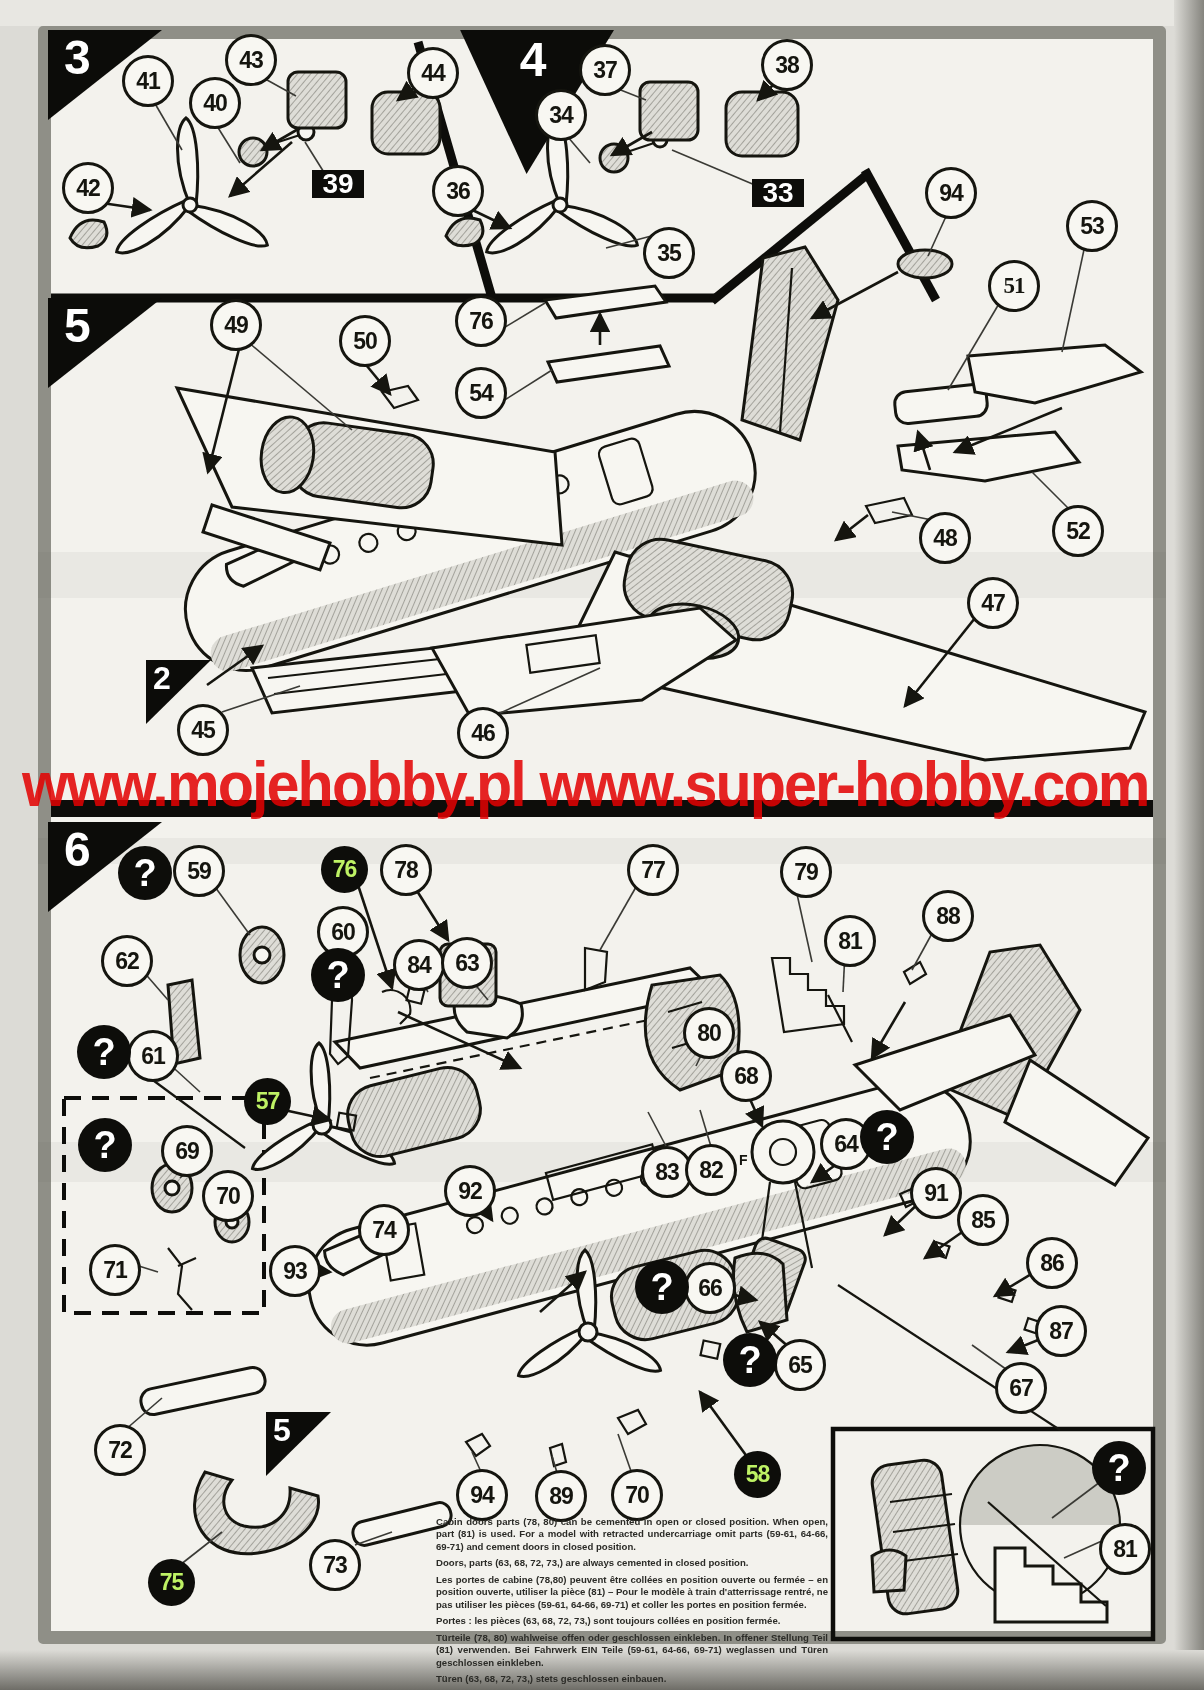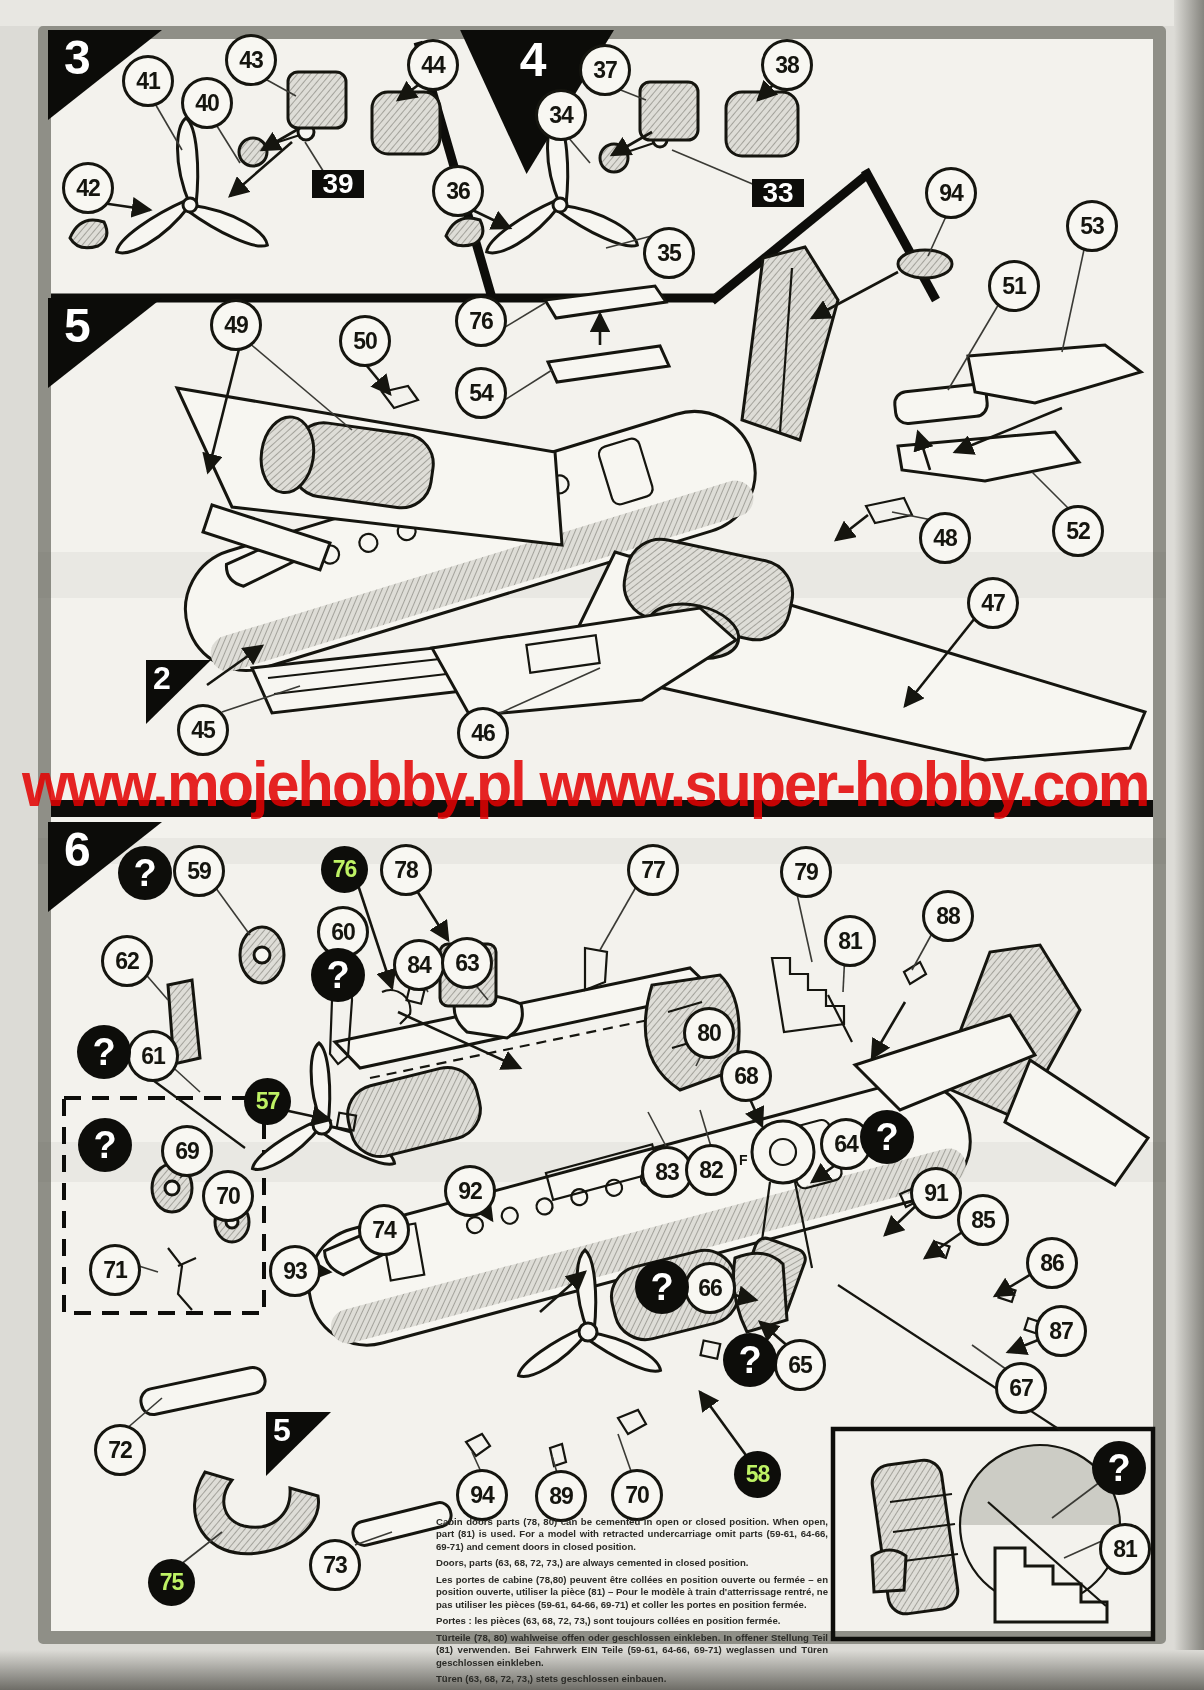--- a/index.html
+++ b/index.html
@@ -346,35 +346,35 @@
       <div class="co step-corner" style="left: 48px; top: 30px;">3</div>
       <div class="co step-down" style="left: 452px; top: 30px;">4</div>
       <div class="co step-corner" style="left: 48px; top: 298px;">5</div>
       <div class="co step-corner" style="left: 48px; top: 822px;">6</div>
       <div class="co step-ref" style="left: 146px; top: 660px;">2</div>
       <div class="co step-ref" style="left: 266px; top: 1412px;">5</div>
       <div class="co black-square" style="left: 335px; top: 196px;">39</div>
       <div class="co black-square" style="left: 775px; top: 205px;">33</div>
       <div class="co circle" style="left: 85px; top: 185px;">42</div>
       <div class="co circle" style="left: 145px; top: 78px;">41</div>
-      <div class="co circle" style="left: 204px; top: 100px;">40</div>
+      <div class="co circle" style="left: 212px; top: 100px;">40</div>
       <div class="co circle" style="left: 248px; top: 57px;">43</div>
-      <div class="co circle" style="left: 430px; top: 62px;">44</div>
+      <div class="co circle" style="left: 430px; top: 70px;">44</div>
       <div class="co circle" style="left: 455px; top: 188px;">36</div>
       <div class="co circle" style="left: 558px; top: 112px;">34</div>
       <div class="co circle" style="left: 602px; top: 67px;">37</div>
       <div class="co circle" style="left: 784px; top: 62px;">38</div>
       <div class="co circle" style="left: 666px; top: 250px;">35</div>
       <div class="co circle" style="left: 233px; top: 322px;">49</div>
       <div class="co circle" style="left: 362px; top: 338px;">50</div>
       <div class="co circle" style="left: 478px; top: 318px;">76</div>
       <div class="co circle" style="left: 478px; top: 390px;">54</div>
       <div class="co circle" style="left: 948px; top: 190px;">94</div>
       <div class="co circle" style="left: 1089px; top: 223px;">53</div>
-      <div class="co circle" style="left: 1011px; top: 283px;">51</div>
+      <div class="co circle" style="left: 1011px; top: 283px; font-family: Liberation Serif, serif;">51</div>
       <div class="co circle" style="left: 1075px; top: 528px;">52</div>
       <div class="co circle" style="left: 942px; top: 535px;">48</div>
       <div class="co circle" style="left: 990px; top: 600px;">47</div>
       <div class="co circle" style="left: 200px; top: 727px;">45</div>
       <div class="co circle" style="left: 480px; top: 730px;">46</div>
       <div class="co circle" style="left: 196px; top: 868px;">59</div>
       <div class="co black-circle" style="left: 345px; top: 870px;">76</div>
       <div class="co circle" style="left: 403px; top: 867px;">78</div>
       <div class="co circle" style="left: 650px; top: 867px;">77</div>
       <div class="co circle" style="left: 803px; top: 869px;">79</div>

